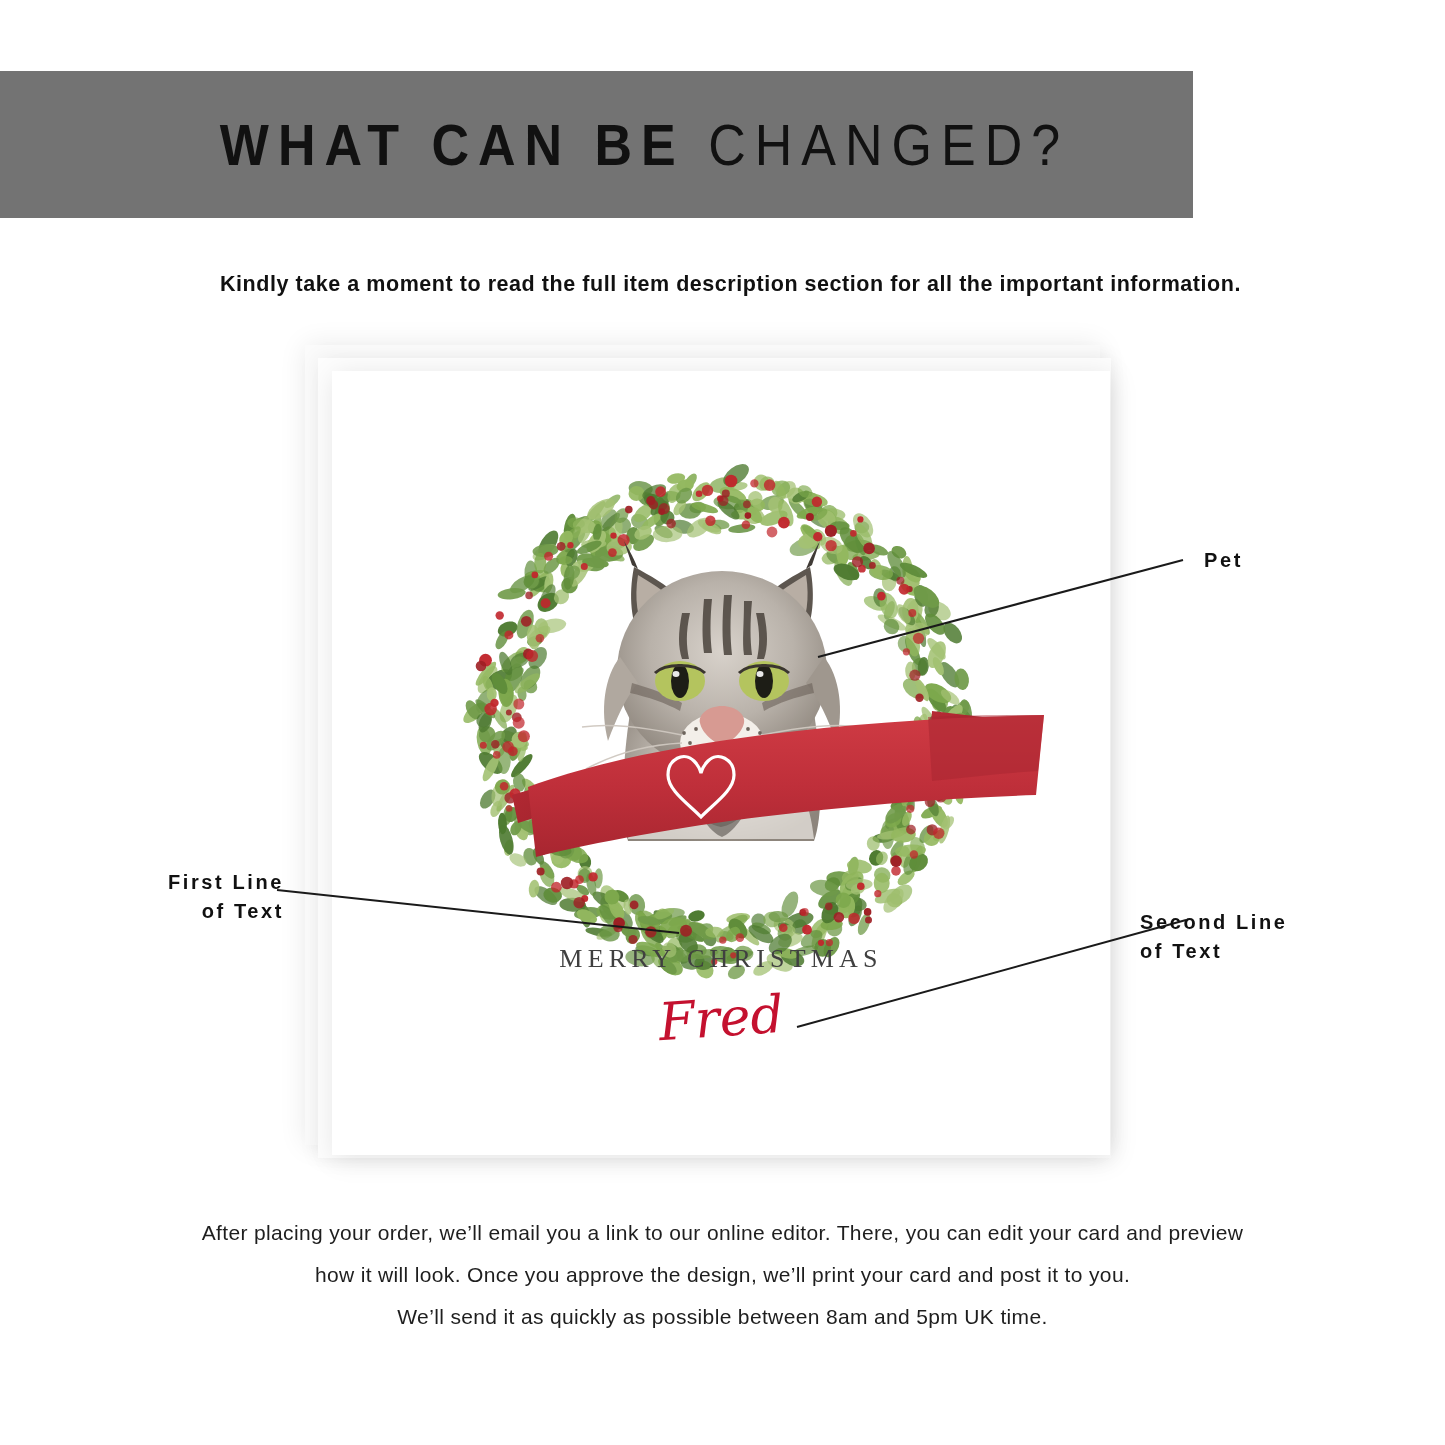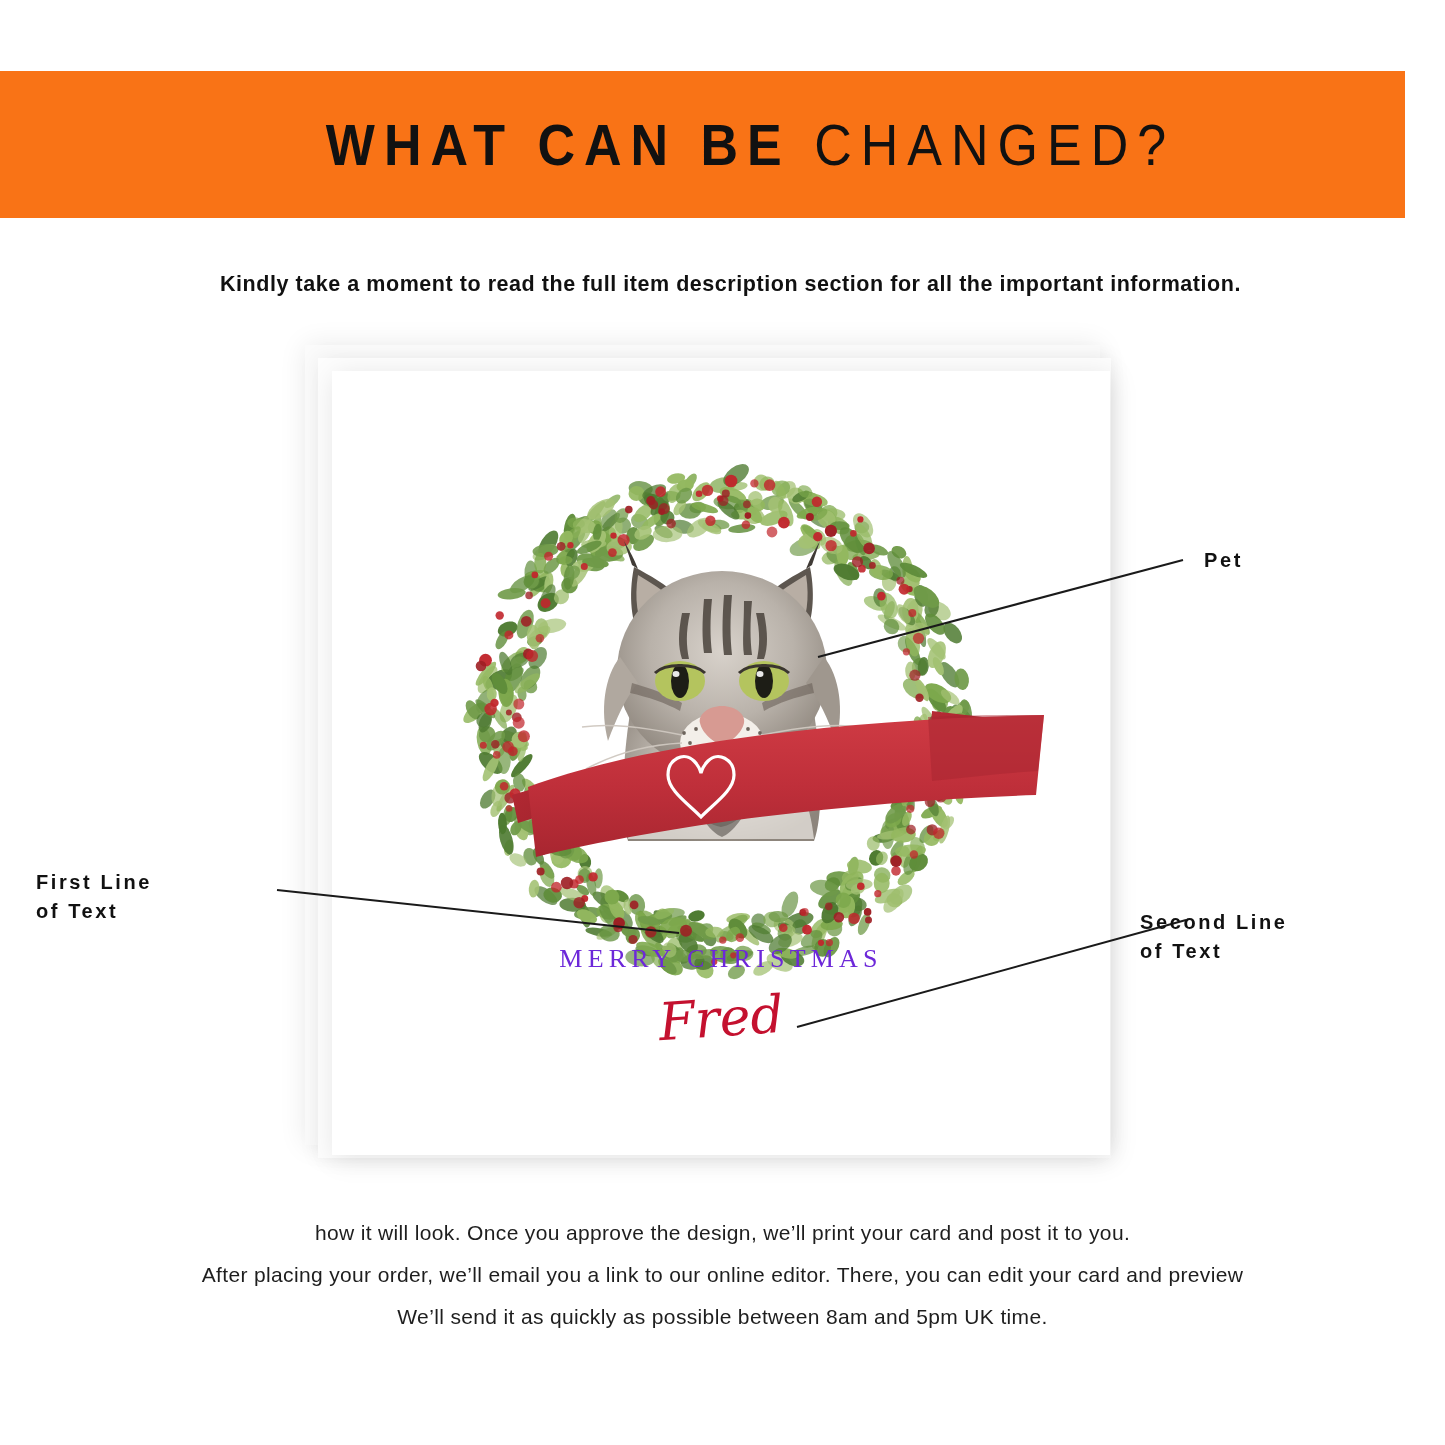--- a/index.html
+++ b/index.html
@@ -14,23 +14,23 @@
     background: #ffffff;
     overflow: hidden;
     font-family: "Liberation Sans", sans-serif;
   }
 
   
   .header-band {
     position: absolute;
     left: 0;
     top: 71px;
-    width: 1405px;
+    width: 1193px;
     height: 147px;
-    background: #f97316;
+    background: #737373;
     display: flex;
     align-items: center;
     justify-content: center;
   }
   .header-title {
     font-family: "Liberation Sans", sans-serif;
     font-size: 52px;
     line-height: 1;
     letter-spacing: 9px;
     color: #111111;
@@ -101,21 +101,21 @@
   
   .card-line1 {
     position: absolute;
     left: 332px;
     top: 944px;
     width: 778px;
     text-align: center;
     font-family: "Liberation Serif", serif;
     font-size: 26px;
     letter-spacing: 5.2px;
-    color: #6d28d9;
+    color: #404040;
   }
   .card-line2 {
     position: absolute;
     left: 332px;
     top: 988px;
     width: 778px;
     text-align: center;
     font-family: "DejaVu Serif", serif;
     font-style: italic;
     font-size: 52px;
@@ -128,21 +128,21 @@
     position: absolute;
     font-family: "Liberation Sans", sans-serif;
     font-weight: 700;
     font-size: 20px;
     letter-spacing: 2.6px;
     color: #111111;
     line-height: 1.45;
     white-space: nowrap;
   }
   .anno-pet        { left: 1196px; top: 546px; margin-left: 8px; }
-  .anno-first      { left: 36px;   top: 868px; width: 248px; }
+  .anno-first      { left: 36px;   top: 868px; width: 248px; text-align: right; }
   .anno-second     { left: 1140px; top: 908px; text-align: left; }
 
   .leader-svg {
     position: absolute;
     left: 0;
     top: 0;
     width: 1445px;
     height: 1445px;
     pointer-events: none;
   }
@@ -965,18 +965,18 @@
     <div>First Line</div>
     <div>of Text</div>
   </div>
 
   <div class="anno anno-second">
     <div>Second Line</div>
     <div>of Text</div>
   </div>
 
   <div class="footer">
+    <p>After placing your order, we’ll email you a link to our online editor. There, you can edit your card and preview</p>
     <p>how it will look. Once you approve the design, we’ll print your card and post it to you.</p>
-    <p>After placing your order, we’ll email you a link to our online editor. There, you can edit your card and preview</p>
     <p>We’ll send it as quickly as possible between 8am and 5pm UK time.</p>
   </div>
 
 </div>
 
 </body></html>

